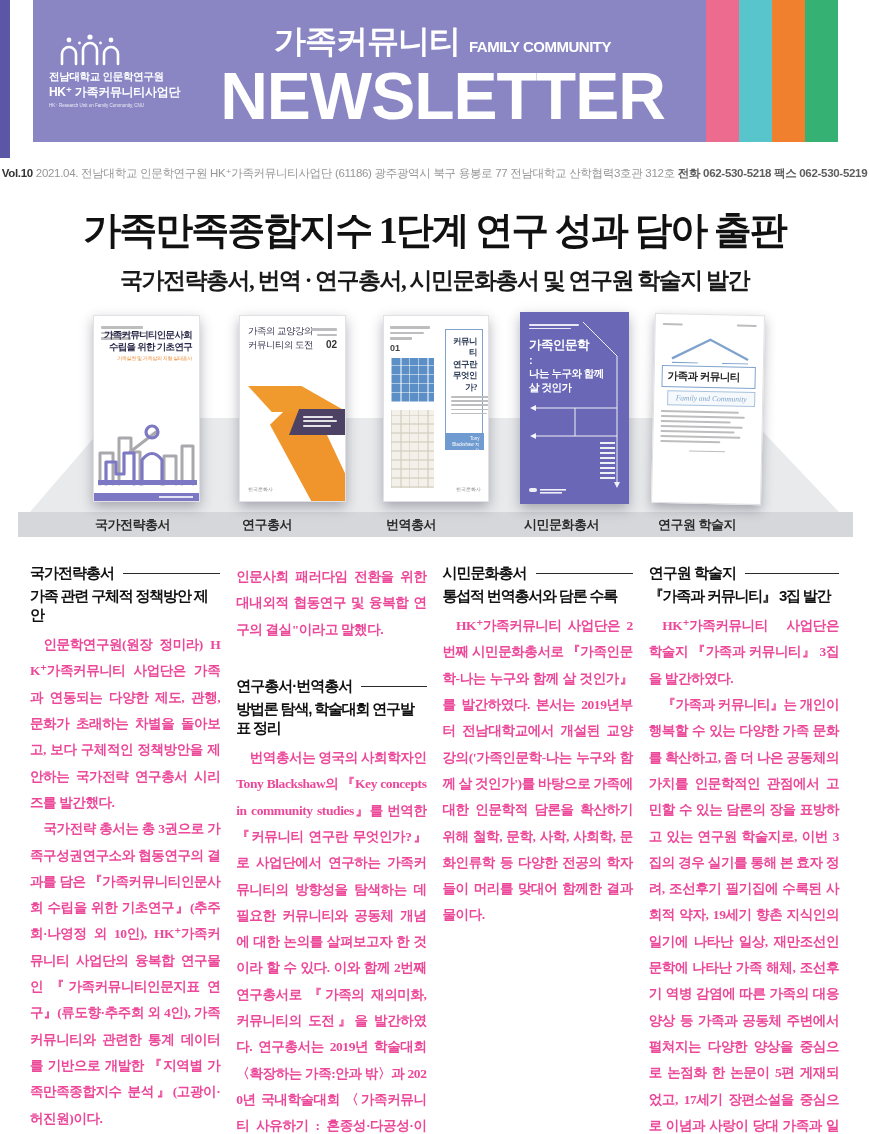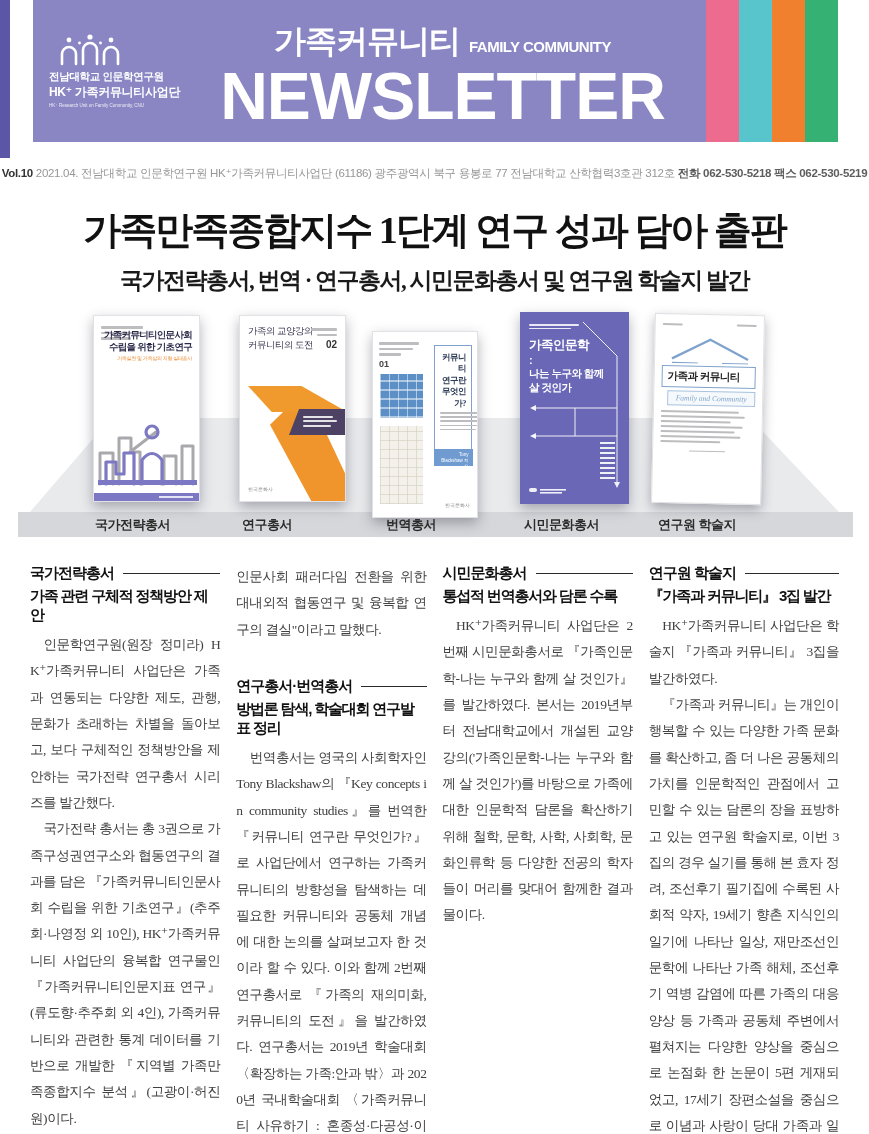--- a/index.html
+++ b/index.html
@@ -69,21 +69,21 @@
   .b2-o1 { position:absolute; top:70px; left:8px; width:99px; height:26px; background:#f09a2e;
     clip-path:polygon(0 0,54% 0,100% 100%,24% 100%); }
   .b2-o2 { position:absolute; top:96px; left:30px; width:77px; height:91px; background:#f0952b;
     clip-path:polygon(17% 0,60% 0,100% 72%,100% 100%,55% 100%,0 14%); }
   .b2-navy { position:absolute; top:93px; right:0; width:56px; height:26px; background:#4d4263;
     clip-path:polygon(18% 0,100% 0,100% 100%,0 100%); padding:4px 4px 0 14px; }
   .b2-navy .wbar { margin:2.5px 0; }
   .b2-pub { position:absolute; left:8px; bottom:9px; font-size:5px; color:#8a8a8a; }
 
   
-  .b3 { left:372px; width:106px; padding:7px 6px 0;margin-top:16px; }
+  .b3 { left:383px; width:106px; padding:7px 6px 0; }
   .b3-meta { width:40px; }
   .b3-num { font-size:9px; font-weight:bold; color:#444; margin-top:1px; }
   .b3-pat1 { position:absolute; left:7px; top:42px; width:43px; height:44px; background:#5d8fc7;
     background-image:repeating-linear-gradient(90deg,rgba(255,255,255,.5) 0 1.5px,transparent 1.5px 9px),
                      repeating-linear-gradient(0deg,rgba(255,255,255,.5) 0 1.5px,transparent 1.5px 9px); }
   .b3-pat2 { position:absolute; left:7px; top:94px; width:43px; height:78px; background:#f3f1ea;
     background-image:repeating-linear-gradient(90deg,rgba(210,205,190,.6) 0 1.5px,transparent 1.5px 9px),
                      repeating-linear-gradient(0deg,rgba(210,205,190,.6) 0 1.5px,transparent 1.5px 9px); }
   .b3-panel { position:absolute; right:5px; top:13px; width:38px; height:120px; background:#fff;
     border:1.5px solid #7fa3cc; padding:6px 5px 0; }
@@ -117,21 +117,21 @@
   .articles { display:flex; gap:16px; padding:0 30px; margin-top:22px; }
   .col { flex:1; min-width:0; }
   .sec-head { display:flex; align-items:center; margin-top:34px; }
   .sec-head:first-child { margin-top:0; }
   .sec-head span { font-family:"Liberation Sans","DejaVu Sans",sans-serif; font-size:15px; font-weight:bold;
     color:#111; letter-spacing:-1px; white-space:nowrap; }
   .sec-head::after { content:""; flex:1; height:1.4px; background:#2a2a2a; margin-left:9px; }
   .sec-sub { font-family:"Liberation Sans","DejaVu Sans",sans-serif; font-size:15px; font-weight:bold;
     color:#111; letter-spacing:-1.2px; margin:4px 0 7px; }
   .col p { font-size:13.5px; line-height:1.95; text-align:justify; word-break:break-all;
-    letter-spacing:-0.4px; color:#404040; }
+    letter-spacing:-0.4px; color:#ec4899;font-weight:bold; }
   .col p.ind { text-indent:1em; }
 </style>
 </head>
 <body>
 
 <header class="banner">
   <div class="stripe-left"></div>
   <div class="banner-row">
     <div class="banner-main">
       <div class="logo">

